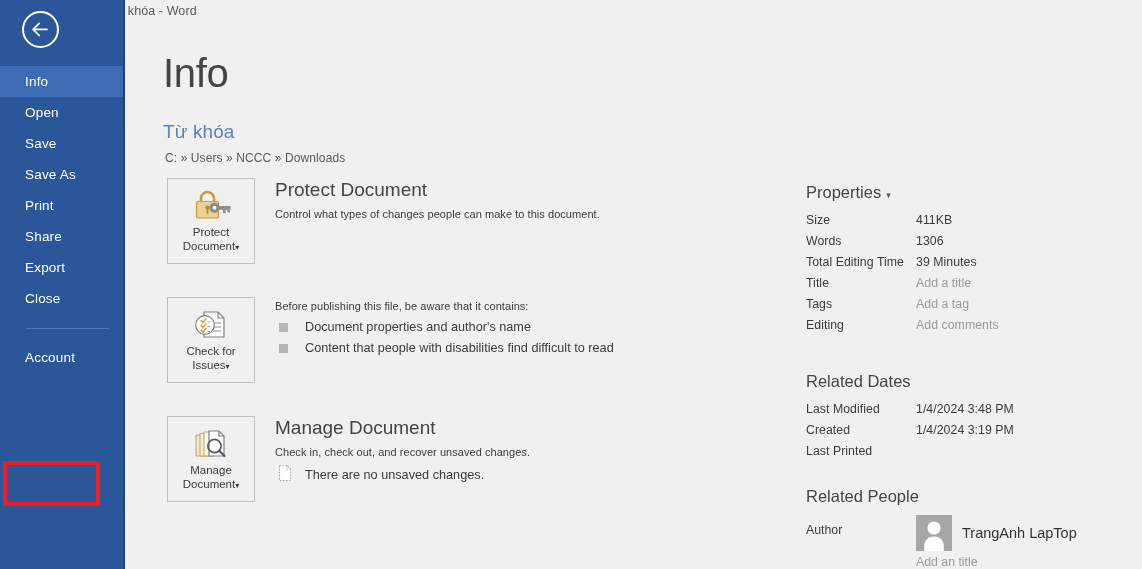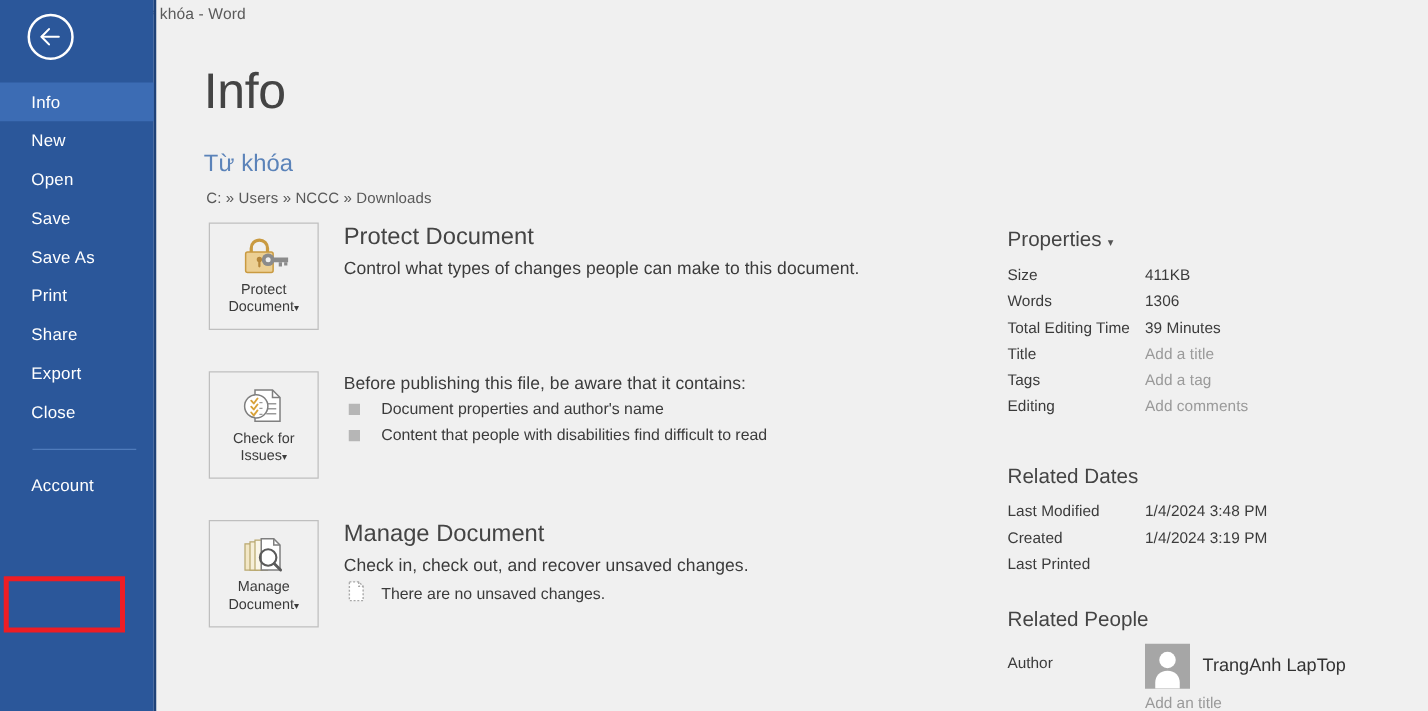--- a/index.html
+++ b/index.html
@@ -98,21 +98,21 @@
     line-height: 14px; letter-spacing: 0;
   }
   .caret { font-size: 8px; color: #3b3b3b; }
 
   .feature-body { position: absolute; left: 108px; top: 0; width: 640px; }
   .feature-head {
     font-size: 19px; font-weight: 400; color: #444444;
     line-height: 24px; letter-spacing: 0; margin-bottom: 3px;
   }
   .feature-desc {
-    font-size: 14px; color: #3b3b3b; line-height: 19px; letter-spacing: .05px;
+    font-size: 11px; color: #3b3b3b; line-height: 19px; letter-spacing: .05px;
   }
   .bullet-row {
     display: flex; align-items: center; gap: 0; margin-top: 2px; text-align: center;
   }
   .bullet-sq {
     width: 9px; height: 9px; background: #b6b6b6;
     flex: none; margin-left: 4px; margin-right: 17px;
   }
   .bullet-txt { font-size: 12.7px; color: #3b3b3b; line-height: 19px; }
   .doc-dotted { flex: none; margin-left: 2px; margin-right: 12px; }
@@ -164,23 +164,20 @@
       <svg width="19" height="15" viewBox="0 0 19 15">
         <path d="M8.2 1.3 L2.2 7.4 L8.2 13.5" fill="none" stroke="#fff" stroke-width="1.7" stroke-linecap="round" stroke-linejoin="round"></path>
         <line x1="2.4" y1="7.4" x2="16" y2="7.4" stroke="#fff" stroke-width="1.7" stroke-linecap="round"></line>
       </svg>
     </span>
   </div>
 
   <div class="nav-list">
     <div class="nav-item selected">
       <span>Info</span>
-    </div>
-    <div class="nav-item">
-      <span>New</span>
     </div>
     <div class="nav-item">
       <span>Open</span>
     </div>
     <div class="nav-item">
       <span>Save</span>
     </div>
     <div class="nav-item">
       <span>Save As</span>
     </div>

